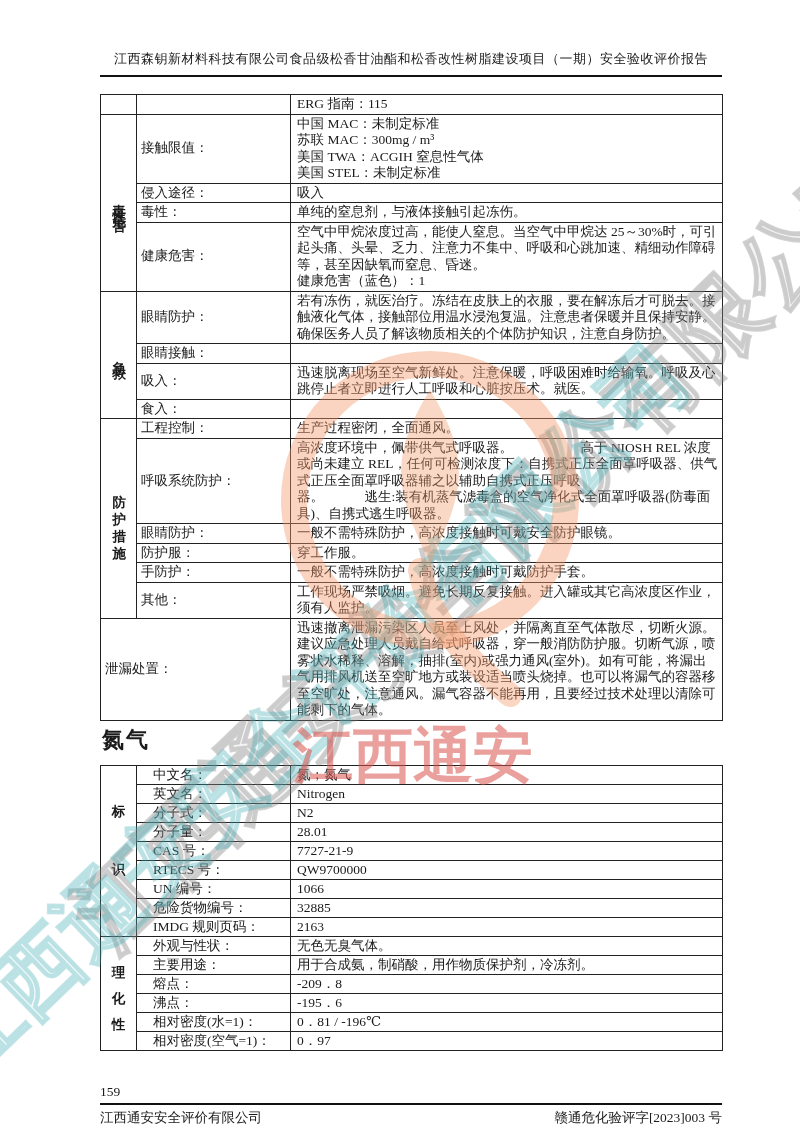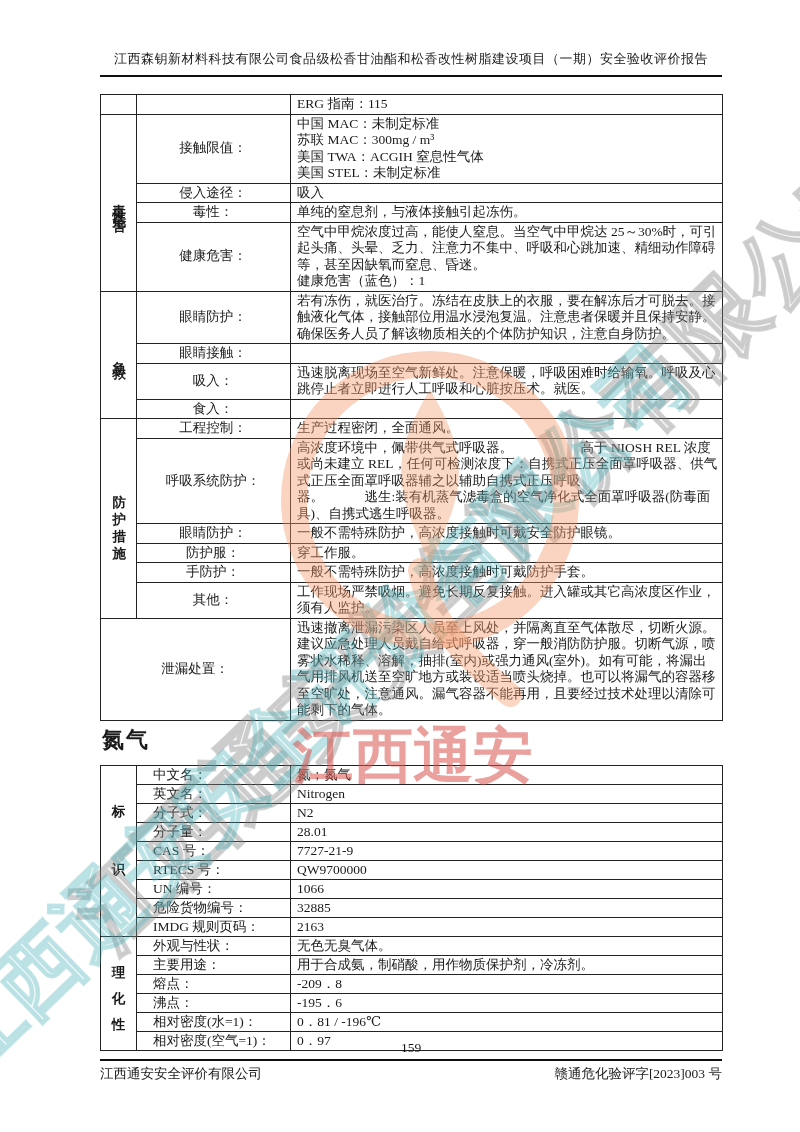--- a/index.html
+++ b/index.html
@@ -13,31 +13,31 @@
   table{border-collapse:collapse;table-layout:fixed;width:622px;font-size:13.5px;}
   td{border:1px solid #222;vertical-align:middle;padding:1px 4px;line-height:16.5px;
      overflow:hidden;}
   col.c1{width:36px}col.c2{width:154px}col.c3{width:432px}
   td.sec{text-align:center;padding:0;font-weight:bold;}
   .vert{writing-mode:vertical-rl;text-orientation:upright;margin:0 auto;font-weight:bold;}
   .sp-s{letter-spacing:5px}
   .sp-m{letter-spacing:17px}
   .sp-l{letter-spacing:26px}
   .sp-xl{letter-spacing:58px}
-  td.lbl{text-align:center;white-space:nowrap;padding-right:5px;}
+  td.lbl{text-align:left;white-space:nowrap;padding-right:5px;}
   td.lbl2{text-align:left;white-space:nowrap;padding-left:16px;}
   td.val{text-align:left;white-space:pre-line;padding-left:6px;margin-left:6px;}
   tr.h1{height:17px}
   
   .gas-heading{margin:4px 0 10px 2px;font-size:22px;font-weight:bold;letter-spacing:2px;}
   .t2 td{line-height:15px;}
   .t2 tr{height:19px;}
   
   .footer{position:absolute;top:1040px;left:100px;width:622px;font-size:13.5px;}
-  .pageno{text-align:center;margin-bottom:3px;}
+  .pageno{margin-bottom:3px;margin-top:44px;}
   .foot-rule{border-top:2px solid #111;}
   .foot-row{display:flex;justify-content:space-between;margin-top:4px;}
   
   .wm{position:absolute;pointer-events:none;z-index:5;}
   .wm-red{left:293px;top:726px;font-size:60px;font-weight:bold;color:rgba(217,83,79,0.55);
           white-space:nowrap;line-height:1;}
   .wm-gray{left:58px;top:898px;font-size:92px;font-weight:bold;white-space:nowrap;line-height:1;
            color:rgba(150,150,150,0.10);-webkit-text-stroke:2px rgba(130,130,130,0.35);
            transform:rotate(-44deg);transform-origin:0 0;}
   .wm-teal{left:-80px;top:1030px;font-size:84px;font-weight:bold;white-space:nowrap;line-height:1;

